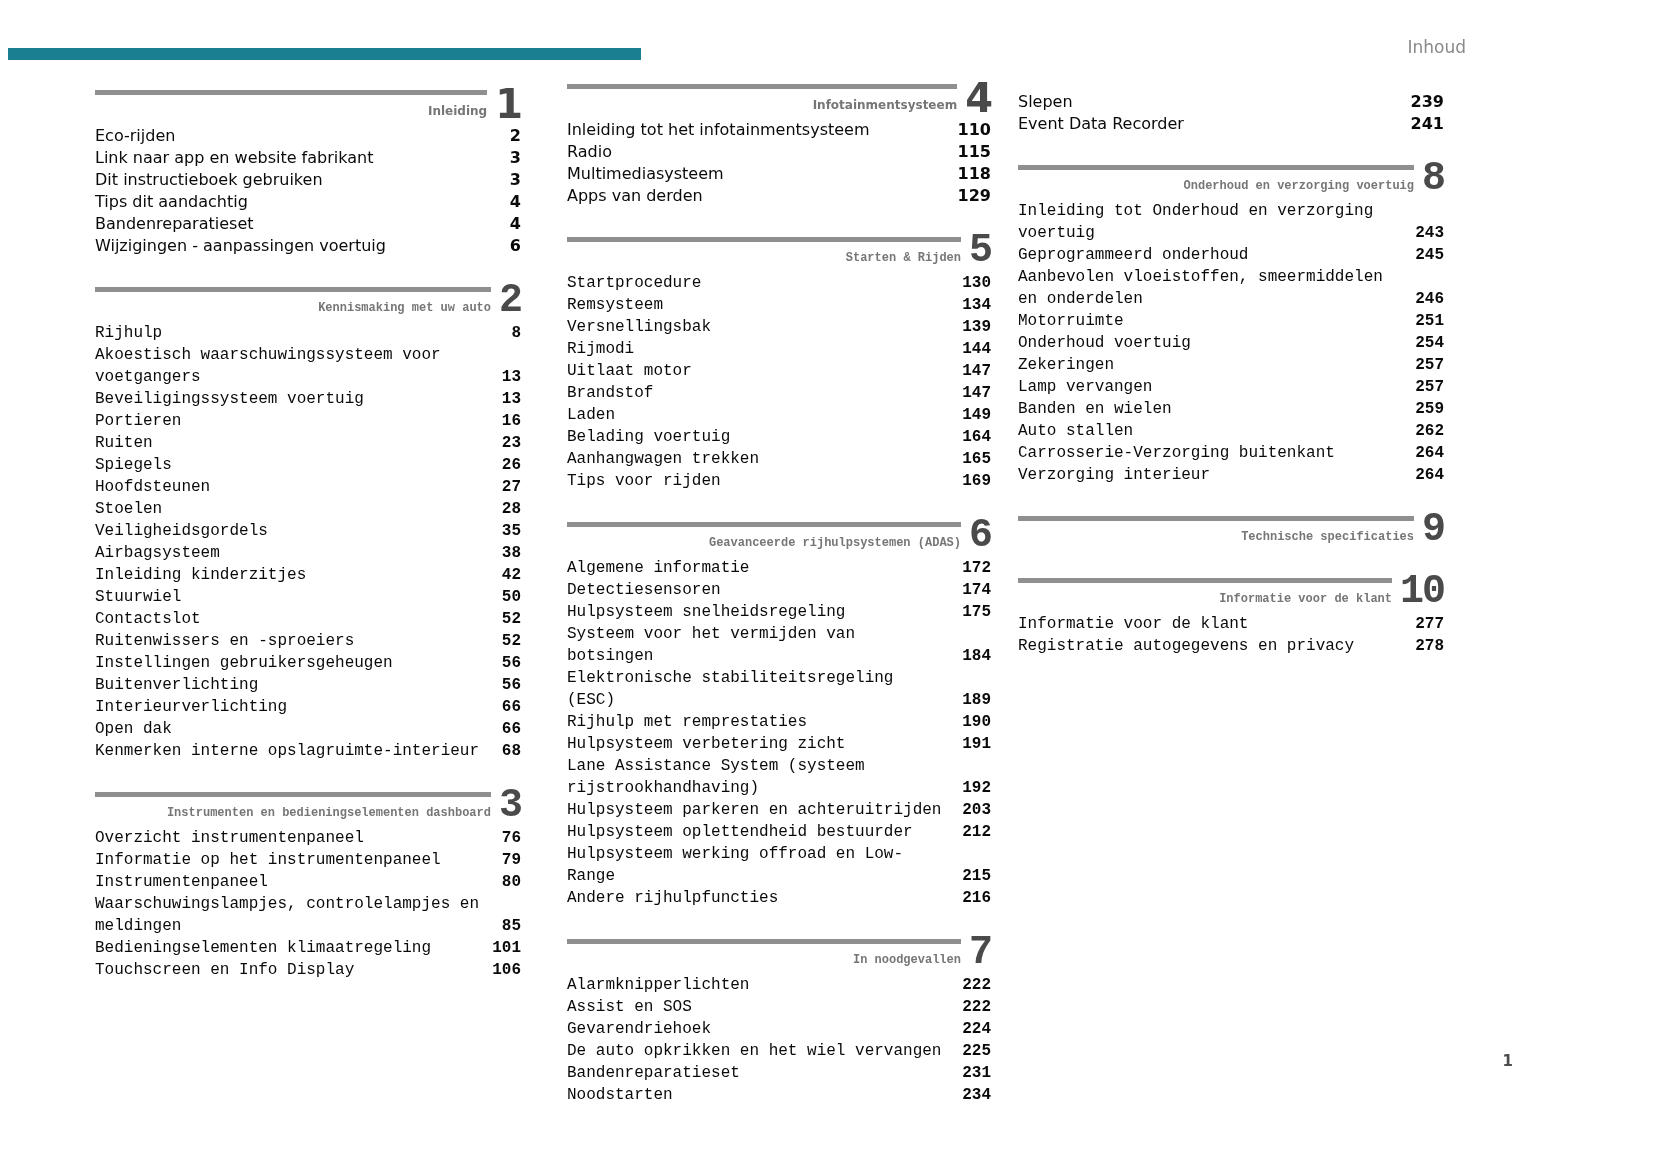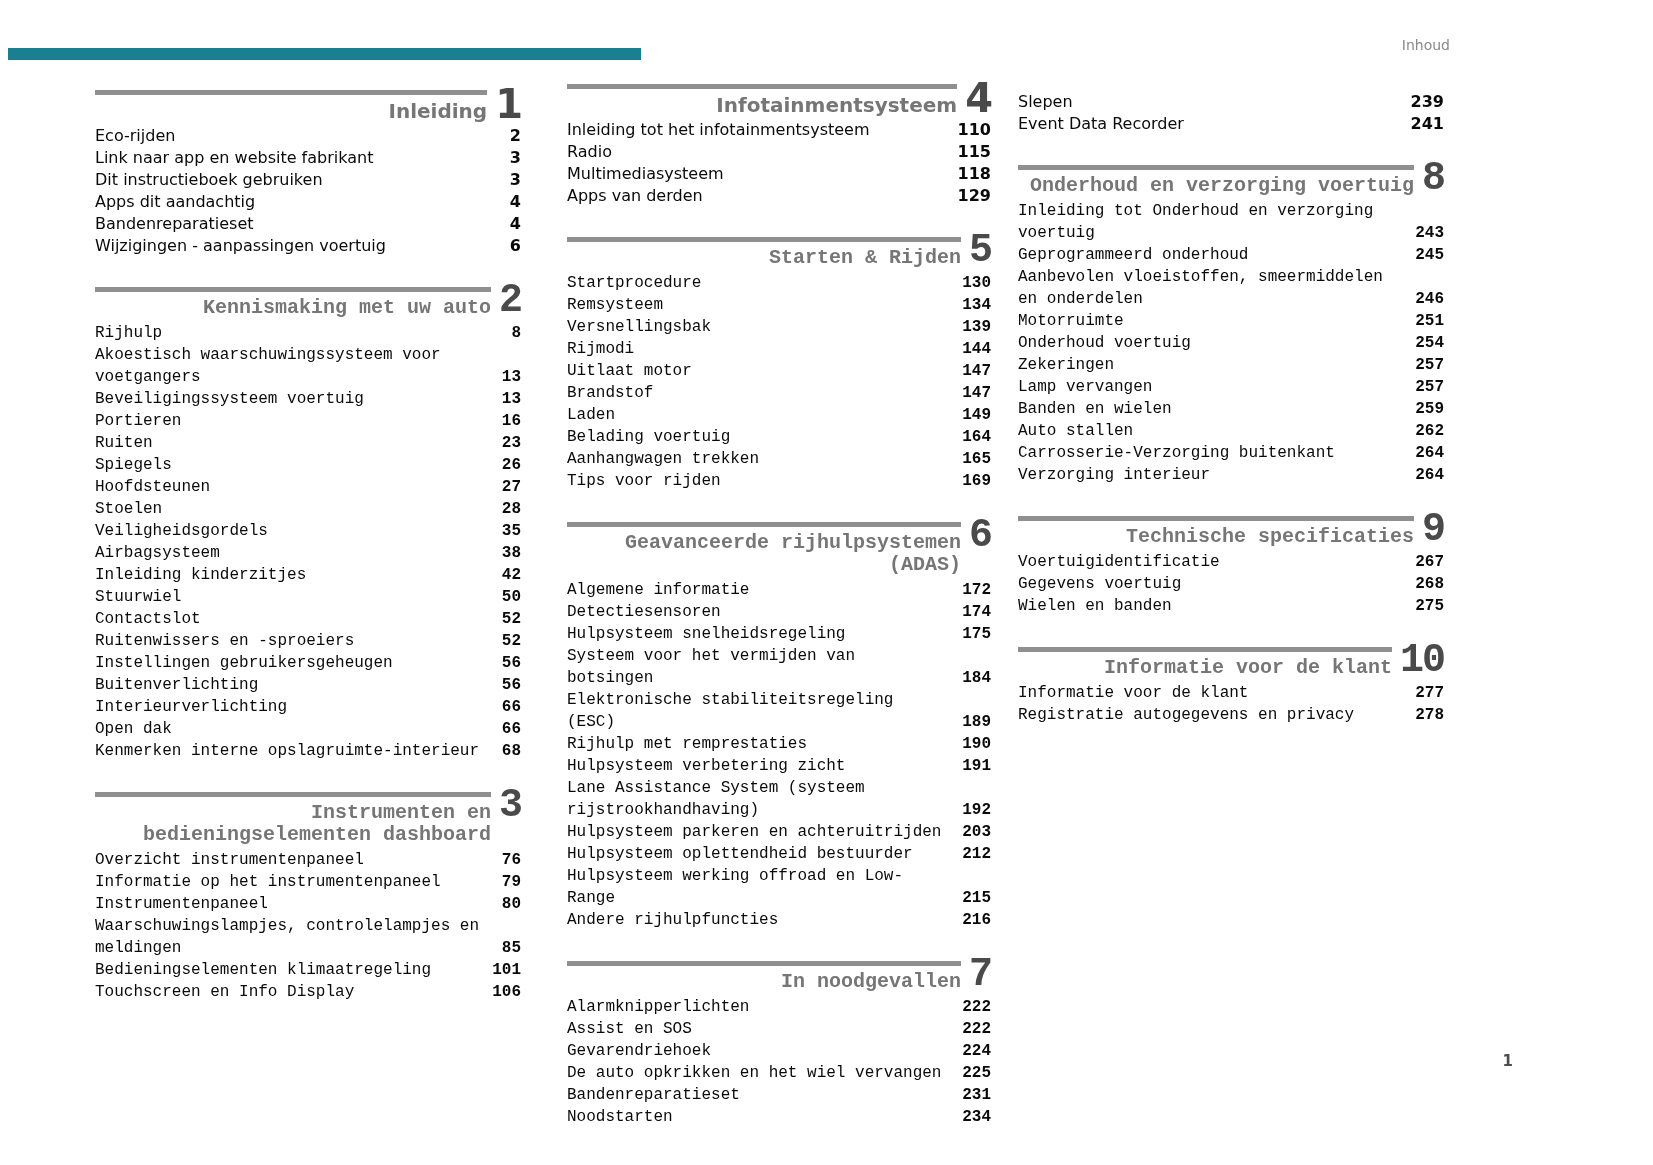--- a/index.html
+++ b/index.html
@@ -12,22 +12,22 @@
     color: #0a0a0a;
   }
   .teal-bar {
     position: absolute;
     left: 8px; top: 48px;
     width: 633px; height: 12px;
     background: #1a7f91;
   }
   .inhoud-label {
     position: absolute;
-    top: 37px; right: 203px;
-    font-size: 14px;
+    top: 37px; right: 187px;
+    font-size: 17px;
     color: #8a8a8a;
   }
   .page-number {
     position: absolute;
     top: 1052px; right: 140px;
     font-size: 15px;
     font-weight: bold;
     color: #4d4d4d;
   }
   .toc-column { position: absolute; }
@@ -37,21 +37,21 @@
 
   .toc-section + .toc-section { margin-top: 30px; font-family: Liberation Mono, monospace; }
 
   .sec-header { display: flex; align-items: flex-start; }
   .sec-left { flex: 1; min-width: 0; }
   .sec-rule { height: 5px; background: #8f8f8f; }
   .sec-title {
     display: block;
     text-align: right;
     font-weight: bold;
-    font-size: 20px;
+    font-size: 12px;
     line-height: 22px;
     color: #767676;
     margin-top: 5px;
   }
   .sec-num {
     font-size: 40px;
     font-weight: bold;
     line-height: 34px;
     color: #4a4a4a;
     margin-left: 8px;
@@ -92,21 +92,21 @@
           </div>
           <div class="entry">
             <span class="entry-label">Link naar app en website fabrikant</span>
             <span class="entry-page">3</span>
           </div>
           <div class="entry">
             <span class="entry-label">Dit instructieboek gebruiken</span>
             <span class="entry-page">3</span>
           </div>
           <div class="entry">
-            <span class="entry-label">Apps dit aandachtig</span>
+            <span class="entry-label">Tips dit aandachtig</span>
             <span class="entry-page">4</span>
           </div>
           <div class="entry">
             <span class="entry-label">Bandenreparatieset</span>
             <span class="entry-page">4</span>
           </div>
           <div class="entry">
             <span class="entry-label">Wijzigingen - aanpassingen voertuig</span>
             <span class="entry-page">6</span>
           </div>
@@ -477,34 +477,20 @@
           </div>
         </div>
       </section>
       <section class="toc-section">
         <div class="sec-header">
           <div class="sec-left">
             <div class="sec-rule"></div>
             <span class="sec-title">Technische specificaties</span>
           </div>
           <span class="sec-num">9</span>
-        </div>
-        <div class="entries">
-          <div class="entry">
-            <span class="entry-label">Voertuigidentificatie</span>
-            <span class="entry-page">267</span>
-          </div>
-          <div class="entry">
-            <span class="entry-label">Gegevens voertuig</span>
-            <span class="entry-page">268</span>
-          </div>
-          <div class="entry">
-            <span class="entry-label">Wielen en banden</span>
-            <span class="entry-page">275</span>
-          </div>
         </div>
       </section>
       <section class="toc-section">
         <div class="sec-header">
           <div class="sec-left">
             <div class="sec-rule"></div>
             <span class="sec-title">Informatie voor de klant</span>
           </div>
           <span class="sec-num">10</span>
         </div>

